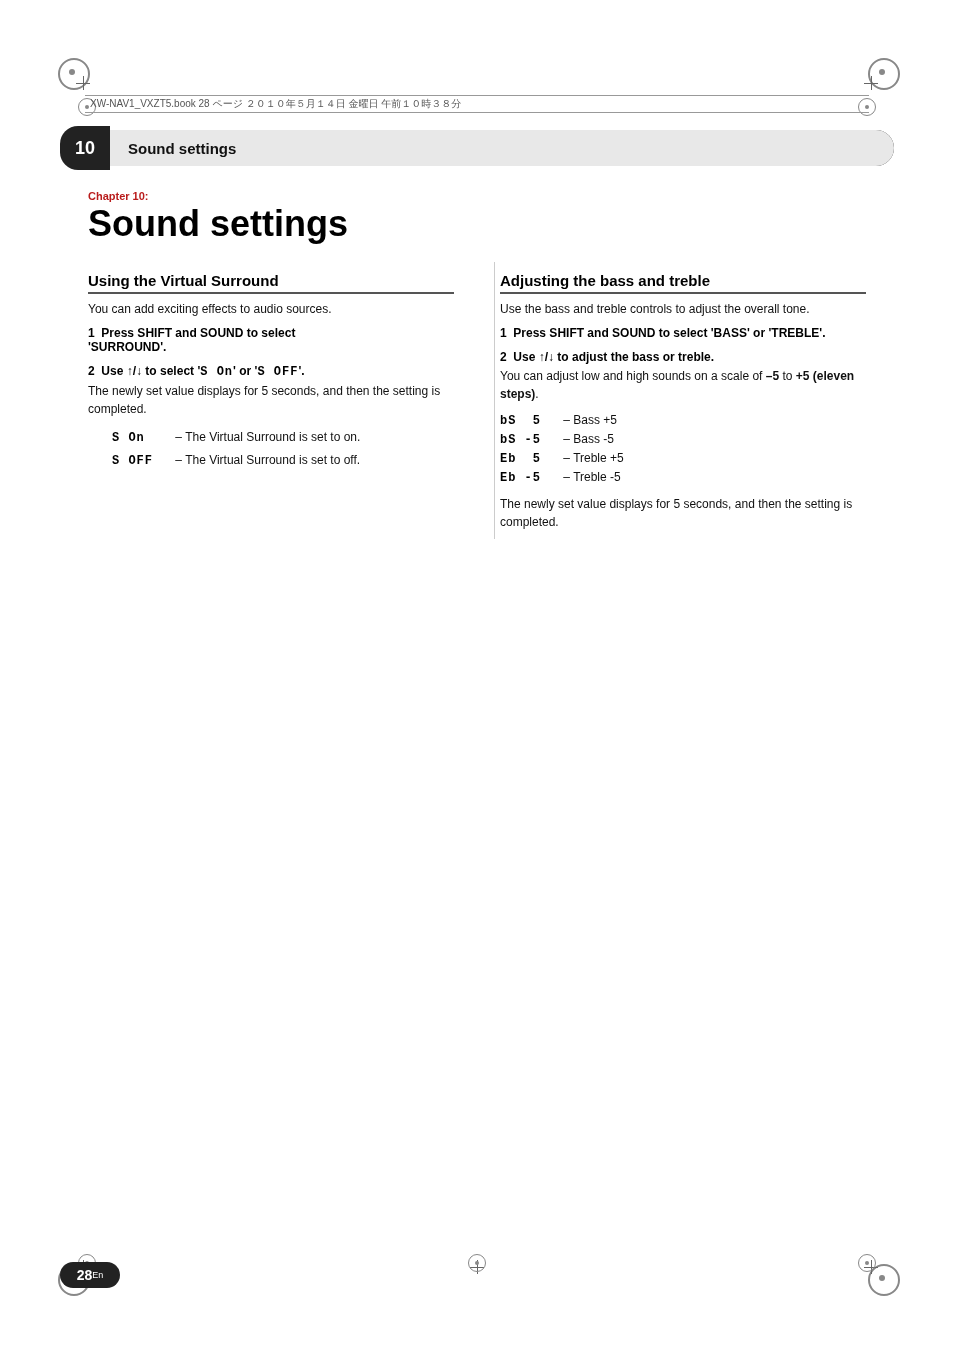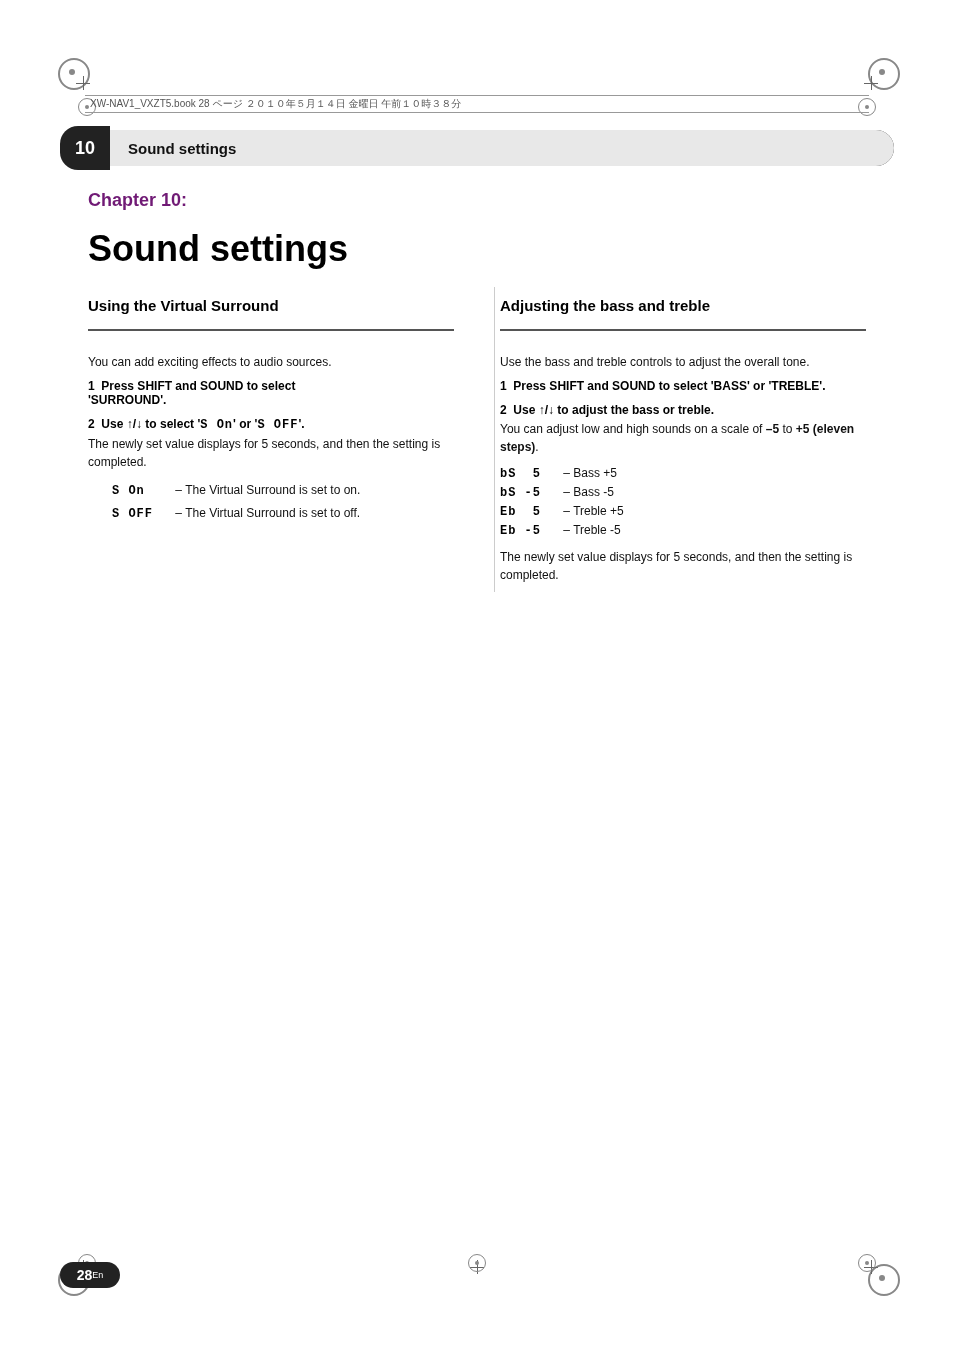--- a/index.html
+++ b/index.html
@@ -114,24 +114,24 @@
     .main-content {
       position: absolute;
       top: 190px;
       left: 88px;
       right: 88px;
       bottom: 100px;
     }
 
     
     .chapter-label {
-      font-size: 18px;
-      font-weight: bold;
-      color: #701a75;
-      margin-bottom: 18px;
+      font-size: 11px;
+      font-weight: bold;
+      color: #b91c1c;
+      margin-bottom: 2px;
     }
     .chapter-big-title {
       font-size: 36px;
       font-weight: bold;
       color: #000;
       line-height: 1.1;
       margin-bottom: 18px;
     }
 
     
@@ -148,23 +148,23 @@
       flex: 1;
       padding-left: 5px;
       border-left: 1px solid #ccc;
     }
 
     .section-title {
       font-size: 15px;
       font-weight: bold;
       color: #000;
       margin-top: 10px;
-      margin-bottom: 22px;
+      margin-bottom: 6px;
       border-bottom: 2px solid #555;
-      padding-bottom: 15px;
+      padding-bottom: 3px;
     }
 
     .section-body {
       font-size: 12px;
       color: #111;
       line-height: 1.5;
       margin-bottom: 8px;
     }
 
     .bullet-item {

